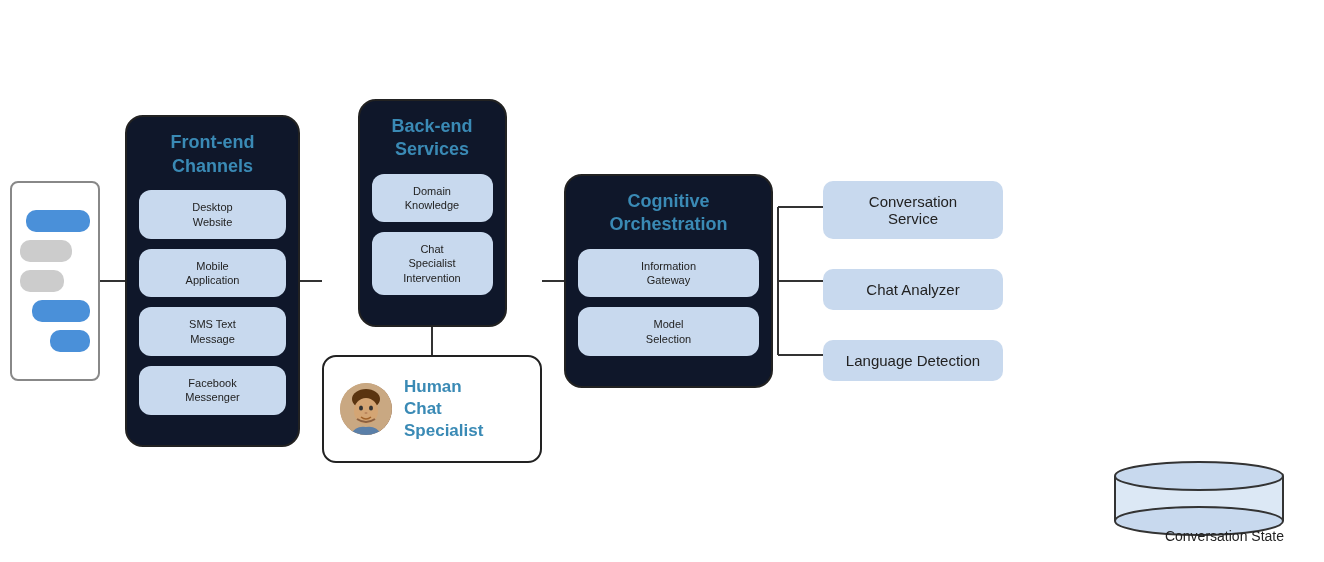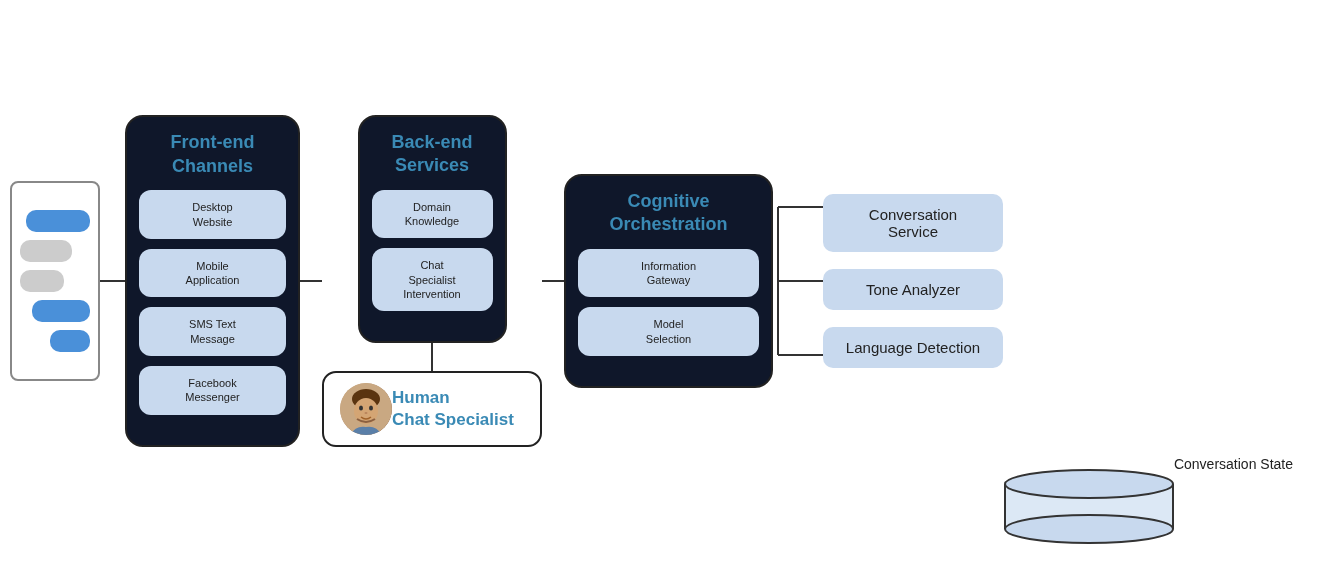--- a/index.html
+++ b/index.html
@@ -100,24 +100,24 @@
       padding: 12px 20px;
       font-size: 15px;
       color: #222;
       text-align: center;
       width: 180px;
     }
 
     .human-box {
       border: 2.5px solid #222;
       border-radius: 14px;
-      padding: 10px 16px;
-      display: flex;
-      align-items: center;
-      gap: 0;
+      padding: 19px 16px;
+      display: flex;
+      align-items: center;
+      gap: 12px;
       background: white;
       width: 220px;
     }
 
     .avatar-circle {
       width: 52px;
       height: 52px;
       border-radius: 50%;
       background: linear-gradient(135deg, #c9a882 20%, #8b6040 80%);
       flex-shrink: 0;
@@ -221,27 +221,27 @@
 
     <line x1="5" y1="36" x2="5" y2="184" stroke="#333" stroke-width="2"></line>
 
     <line x1="5" y1="36" x2="50" y2="36" stroke="#333" stroke-width="2"></line>
 
     <line x1="5" y1="110" x2="50" y2="110" stroke="#333" stroke-width="2"></line>
 
     <line x1="5" y1="184" x2="50" y2="184" stroke="#333" stroke-width="2"></line>
   </svg>
 
-  <div class="services-column" style="display:flex;flex-direction:column;gap:3px;align-self:center;">
+  <div class="services-column" style="display:flex;flex-direction:column;gap:16px;align-self:center;">
     <div class="service-box" style="margin-bottom:14px;">Conversation Service</div>
-    <div class="service-box" style="margin-bottom:14px;">Tone Analyzer</div>
+    <div class="service-box" style="margin-bottom:14px;">Chat Analyzer</div>
     <div class="service-box">Language Detection</div>
   </div>
 
-  <div style="position:absolute; bottom:18px; right:31px; display:flex;flex-direction:row;align-items:flex-start;">
+  <div style="position:absolute; bottom:18px; right:40px; display:flex;flex-direction:column;align-items:flex-end;">
 
     <svg width="170" height="80" viewBox="0 0 170 80" xmlns="http://www.w3.org/2000/svg">
 
       <rect x="1" y="20" width="168" height="45" fill="#dce8f5" stroke="none"></rect>
 
       <line x1="1" y1="20" x2="1" y2="65" stroke="#333" stroke-width="2"></line>
 
       <line x1="169" y1="20" x2="169" y2="65" stroke="#333" stroke-width="2"></line>
 
       <ellipse cx="85" cy="65" rx="84" ry="14" fill="#c8d9ee" stroke="#333" stroke-width="2"></ellipse>

